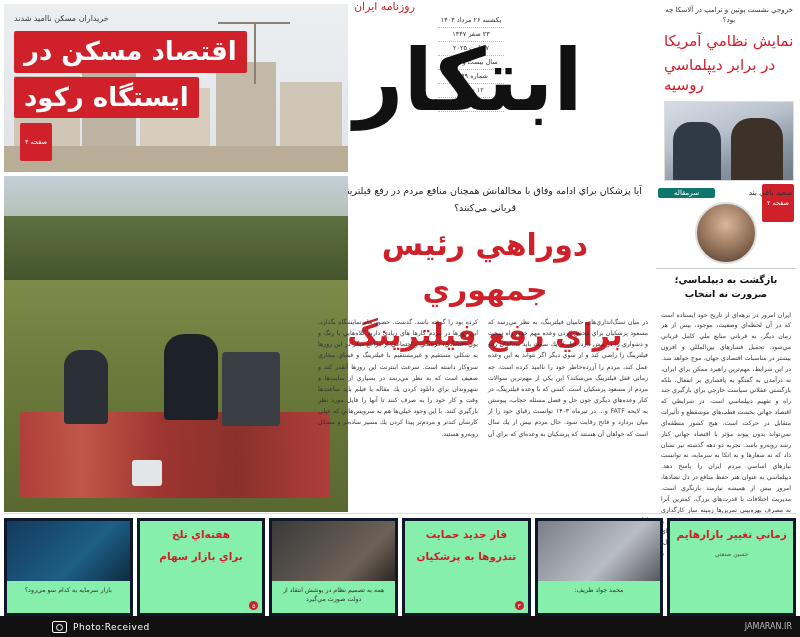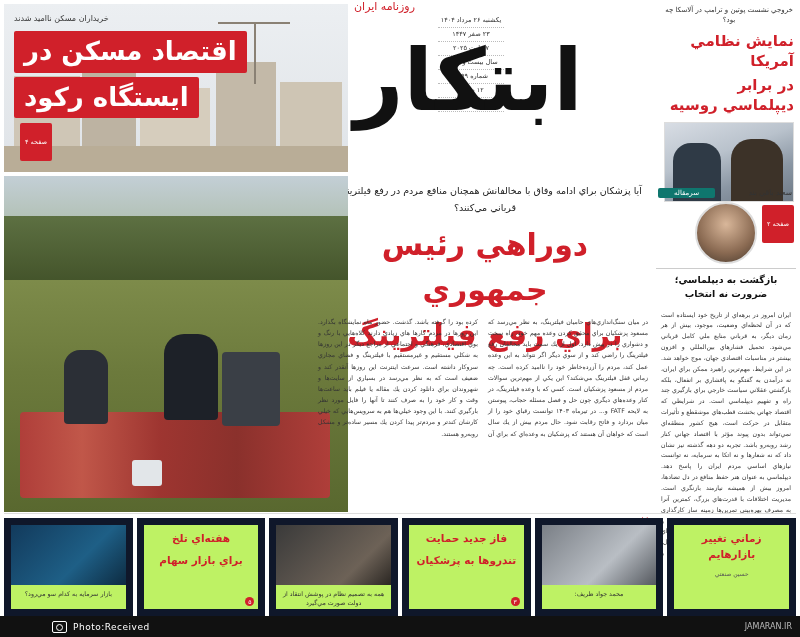--- a/index.html
+++ b/index.html
@@ -16,22 +16,22 @@
 
   
   .col-right{ 
     position:absolute;top:4px;right:0;width:142px;height:172px;
   }
   .hdr-note{
     font-size:7px;color:#333;text-align:center;padding:2px 4px 3px;
     line-height:1.4;
   }
   .redtitle{
-    color:#d0202a;font-weight:bold;font-size:15px;line-height:1.35;
-    text-align:right;padding:2px 6px;
+    color:#d0202a;font-weight:normal;font-size:15px;line-height:1.35;
+    text-align:left;padding:2px 6px;
   }
   .photo-putin{
     margin:4px 6px 0;height:78px;border:1px solid #ddd;
     background:linear-gradient(160deg,#d8dde4 0%,#b9c2cc 40%,#8a96a3 70%,#6f7a86 100%);
     position:relative;overflow:hidden;
   }
   .photo-putin:before{
     content:"";position:absolute;left:8px;bottom:0;width:48px;height:58px;
     background:#2f3a46;border-radius:18px 18px 0 0;
   }
@@ -151,22 +151,22 @@
   .mp-p2{position:absolute;left:160px;bottom:92px;width:54px;height:86px;background:#1d2128;border-radius:20px 20px 4px 4px;}
   .mp-chair{position:absolute;left:218px;bottom:86px;width:58px;height:74px;background:#3a3f46;border-radius:4px;}
   .mp-cooler{position:absolute;left:128px;bottom:26px;width:30px;height:26px;background:#e2e6e9;border-radius:3px;}
 
   
   .bottom{
     position:absolute;left:0;right:0;top:518px;height:98px;
     display:flex;flex-direction:row-reverse;gap:4px;padding:0 4px;
   }
   .brief{
-    flex:1;border:7px solid #0f172a;position:relative;overflow:hidden;
-    background:#bef264;
+    flex:1;border:3px solid #0f172a;position:relative;overflow:hidden;
+    background:#86efac;
   }
   .br-photo{height:60px;background:#cfd3d8;position:relative;overflow:hidden;}
   .br-photo.p1{background:linear-gradient(135deg,#123a5c,#1e5f86 60%,#0d2b41);}
   .br-photo.p2{background:linear-gradient(135deg,#3a3a3a,#6d6257 70%,#2a2622);}
   .br-photo.p3{background:linear-gradient(135deg,#7a7f86,#b9bec4 60%,#54585e);}
   .br-title{
     font-size:10.5px;font-weight:bold;color:#d0202a;text-align:center;
     line-height:1.5;padding:4px 4px 2px;
   }
   .br-badge{

